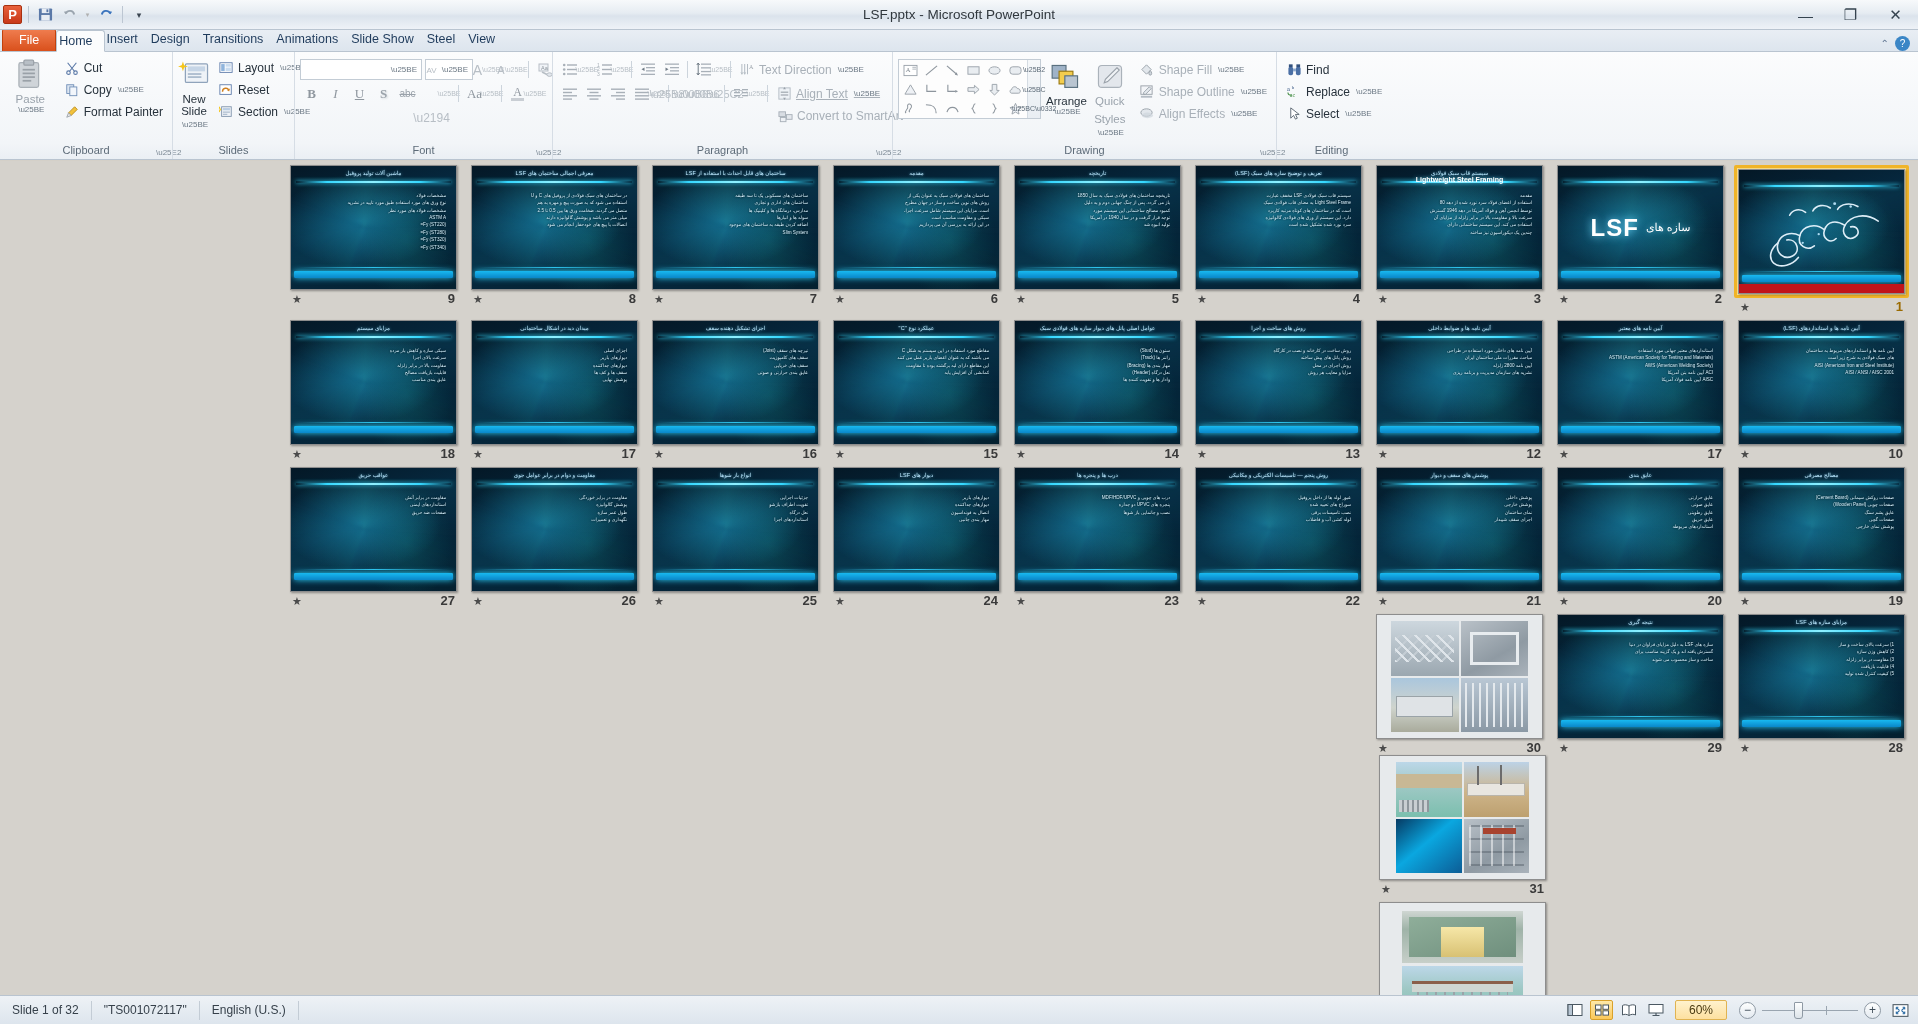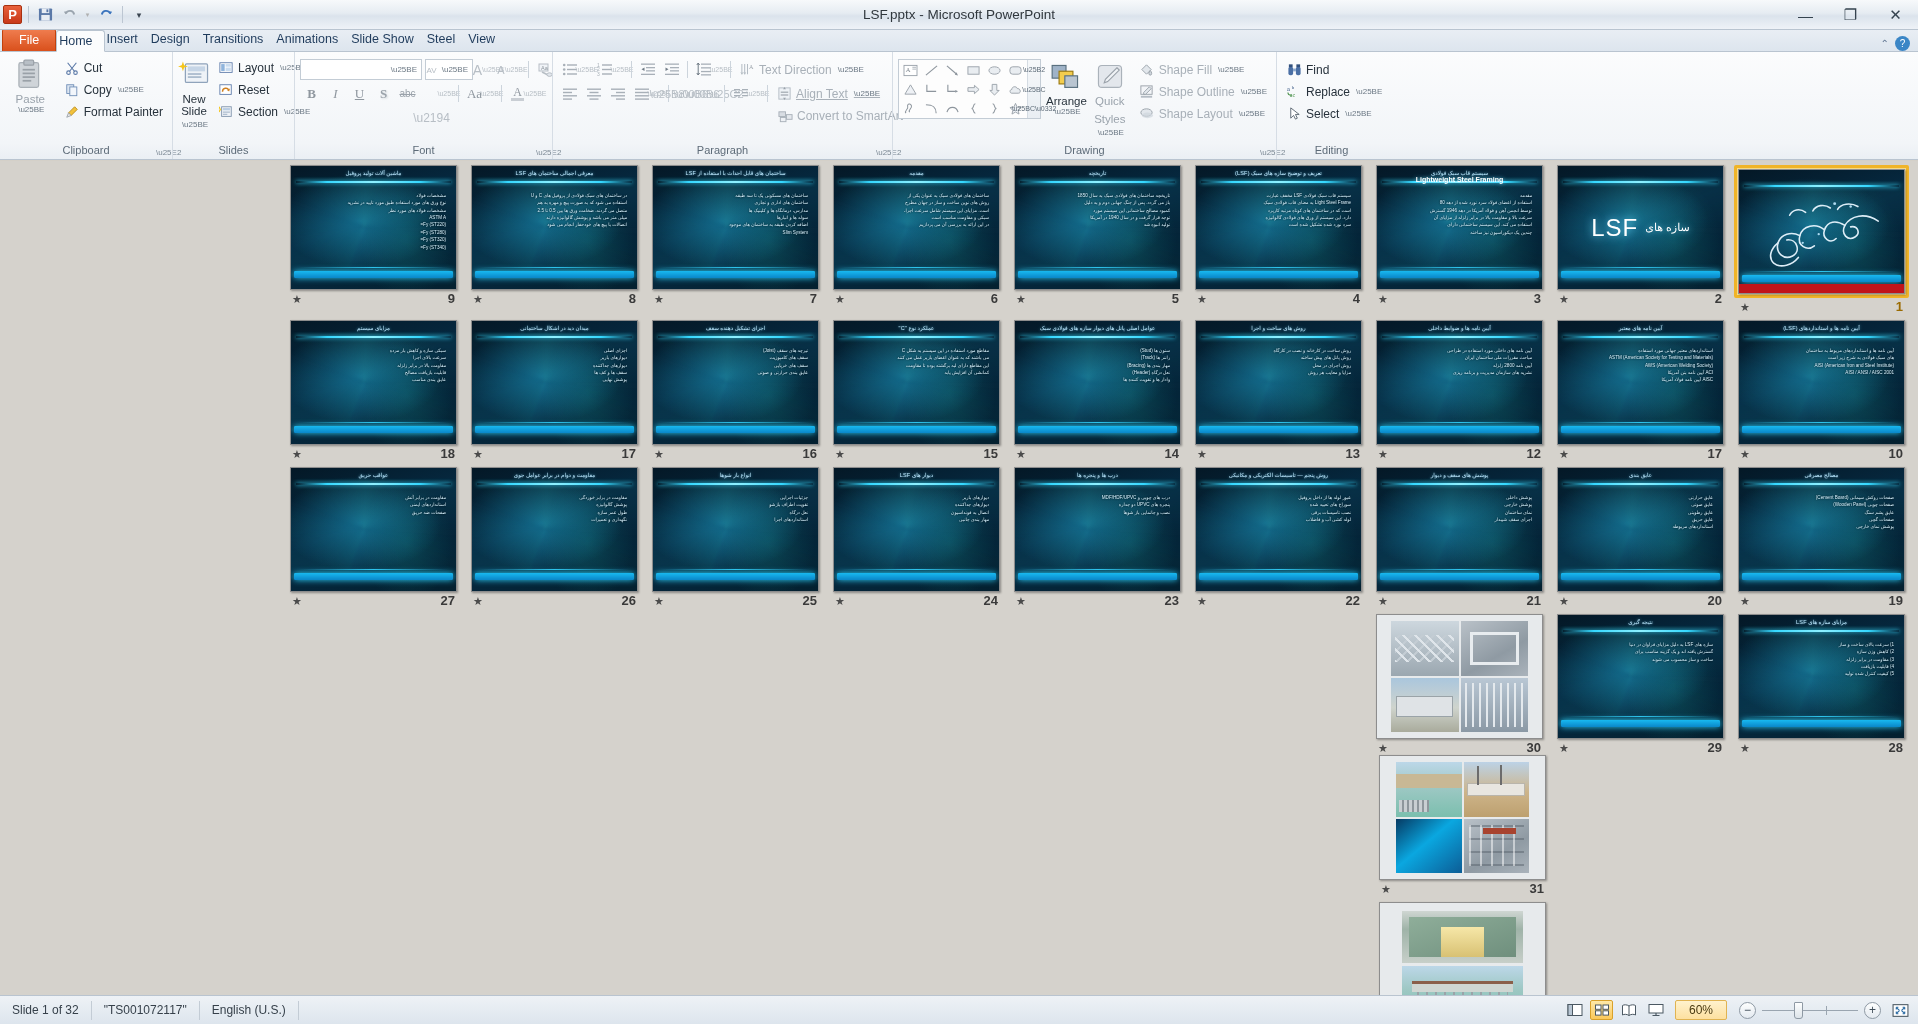--- a/index.html
+++ b/index.html
@@ -160,21 +160,21 @@
     text-shadow:0 0 3px rgba(120,220,255,.8); direction:rtl; }
   .s-title2 { position:absolute; left:5%; right:5%; top:8.5%;
     text-align:center; color:#ffffff; font-size:7px; font-weight:bold;
     text-shadow:0 0 4px rgba(120,220,255,.9); }
   .s-body { position:absolute; left:6%; right:6%; top:21%; bottom:22%;
     direction:rtl; text-align:right; color:#d6f2ff; font-size:4.6px;
     line-height:7.4px; overflow:hidden; text-shadow:0 0 2px rgba(0,0,0,.9); }
   .s-body div { white-space:nowrap; overflow:hidden; }
   .s-center { position:absolute; inset:0; display:flex; align-items:center;
     justify-content:center; gap:7px; color:#fff; direction:rtl; }
-  .s-center .big { font-size:24px; font-weight:normal; letter-spacing:1px;
+  .s-center .big { font-size:24px; font-weight:bold; letter-spacing:1px;
     text-shadow:0 0 8px rgba(120,220,255,.9); }
   .s-center .fa { font-size:11px; text-shadow:0 0 6px rgba(120,220,255,.8); }
   .bism { position:absolute; inset:12% 6% 14% 6%;
     display:flex;align-items:center;justify-content:center; }
   .bism svg{ width:100%;height:100%; }
 
   
   .photo-slide{ position:absolute; inset:0; display:grid; }
   .ph { background-size:cover; }
 
@@ -752,21 +752,21 @@
           <span>Shape Outline</span>
           <span class="car">\u25BE</span>
         </div>
         <div class="mbtn dis">
           <span class="mico">
             <svg width="15" height="15" viewBox="0 0 16 16">
                 <ellipse cx="8" cy="7" rx="6" ry="4" fill="#e2e7ec" stroke="#9aa2aa"></ellipse>
                 <ellipse cx="9" cy="10" rx="6" ry="3" fill="#cfd6dd" opacity=".7"></ellipse>
               </svg>
           </span>
-          <span>Shape Layout</span>
+          <span>Align Effects</span>
           <span class="car">\u25BE</span>
         </div>
       </div>
     </div>
     <div class="grp-label">
       <span>Drawing</span>
       <span class="dlg">\u25E2</span>
     </div>
   </div>
 

